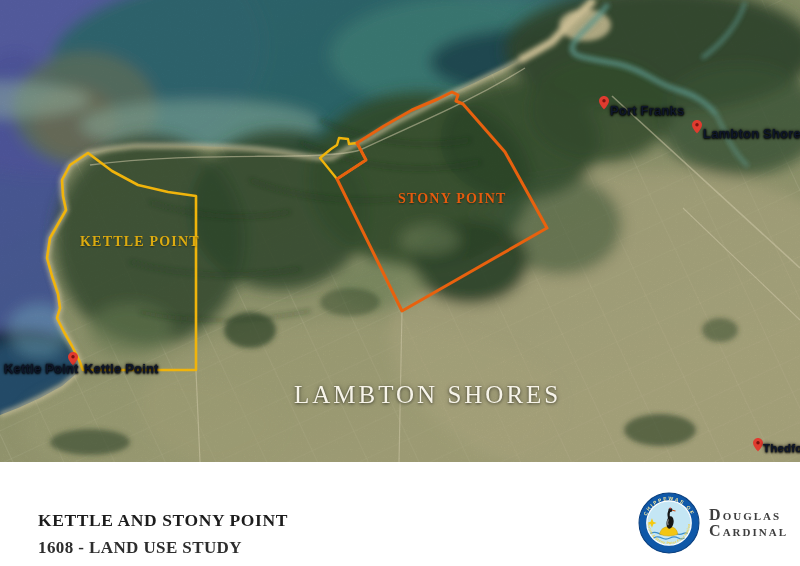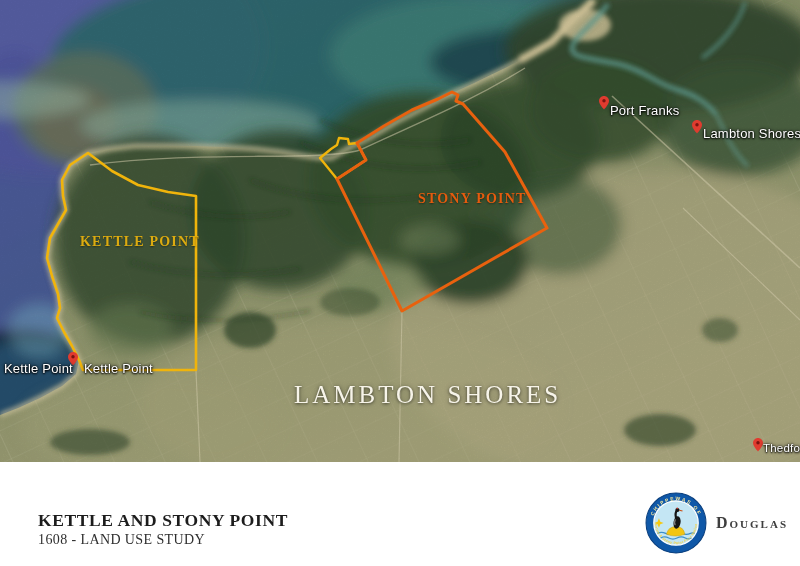--- a/index.html
+++ b/index.html
@@ -2,35 +2,35 @@
 <html><head>
 <meta charset="utf-8">
 <style>
   html,body{margin:0;padding:0;background:#888;}
   .page{position:relative;width:800px;height:566px;background:#ffffff;overflow:hidden;
         font-family:"Liberation Sans",sans-serif;}
   
   .map{position:absolute;left:0;top:0;width:800px;height:462px;overflow:hidden;background:#4c7a78;}
   .map svg.base{position:absolute;left:0;top:0;}
   .map-label{position:absolute;white-space:nowrap;pointer-events:none;}
-  .place{color:#ffffff;font-size:13px;font-weight:400;letter-spacing:.2px;
+  .place{color:#0f172a;font-size:13px;font-weight:700;letter-spacing:.2px;
          text-shadow:0 0 2px #000,0 1px 2px #000,0 0 4px rgba(0,0,0,.8);}
   .place.small{font-size:11.5px;}
   .region{font-family:"Liberation Serif",serif;font-weight:700;font-size:14px;letter-spacing:1.2px;
           text-shadow:0 1px 2px rgba(0,0,0,.45);}
   .region.kettle{color:#dcab10;}
   .region.stony{color:#e55b0e;}
   .area{font-family:"Liberation Serif",serif;font-size:25px;letter-spacing:3px;color:#f7f4e9;
         text-shadow:0 1px 3px rgba(0,0,0,.5),0 0 6px rgba(0,0,0,.35);}
   .pin{position:absolute;width:10px;height:14px;}
   
   .footer{position:absolute;left:0;top:462px;width:800px;height:104px;background:#ffffff;}
   .title-block{position:absolute;left:38px;top:48px;font-family:"Liberation Serif",serif;color:#1c1c1c;}
   .doc-title{font-size:17.5px;font-weight:700;letter-spacing:.6px;}
-  .doc-subtitle{font-size:14px;font-weight:400;letter-spacing:.4px;color:#2e2e2e;margin-top:1px;}
+  .doc-subtitle{font-size:17px;font-weight:700;letter-spacing:.4px;color:#2e2e2e;margin-top:7px;}
   .brand{position:absolute;right:12px;top:30px;display:flex;align-items:center;gap:9px;}
   .brand-name{font-family:"Liberation Serif",serif;font-variant:small-caps;color:#3e3e3e;
               font-size:16px;font-weight:700;letter-spacing:2px;line-height:1.02;}
 </style>
 </head>
 <body>
 
 <div class="page">
 
   <div class="map">
@@ -141,21 +141,21 @@
       <rect x="0" y="0" width="800" height="462" filter="url(#grain)" opacity="0.07"></rect>
 
       <g fill="none" stroke-linejoin="round" stroke-linecap="round">
         <path d="M88,153 L70,165 L62,180 L63,196 L66,210 L58,224 L50,238 L47,258 L52,276 L58,294 L60,308 L57,318 L64,332 L72,346 L79,360 L83,370 L196,370 L196,196 L168,192 L138,185 L112,171 Z" stroke="#f0b40b" stroke-width="2.6"></path>
         <path d="M320,158 L331,149 L337,145 L339,138 L348,139 L349,144 L357,143 L366,160 L337,179 Z" stroke="#f0b40b" stroke-width="2.4"></path>
         <path d="M452,92 L458,95 L456,101 L463,104 L505,152 L547,228 L402,311 L337,179 L366,160 L357,143 L384,126 L412,110 L438,99 Z" stroke="#e8610e" stroke-width="3"></path>
       </g>
     </svg>
 
     <div class="map-label region kettle" style="left:80px;top:234px">KETTLE POINT</div>
-    <div class="map-label region stony" style="left:418px;top:191px">STONY POINT</div>
+    <div class="map-label region stony" style="left:398px;top:191px">STONY POINT</div>
     <div class="map-label area" style="left:294px;top:381px">LAMBTON SHORES</div>
 
     <span class="pin" style="left:599px;top:96px">
       <svg width="10" height="14" viewBox="0 0 10 14">
           <path d="M5 0 C2.2 0 0 2.2 0 5 C0 8.2 5 13.5 5 13.5 C5 13.5 10 8.2 10 5 C10 2.2 7.8 0 5 0 Z" fill="#e03b2f"></path>
           <circle cx="5" cy="4.7" r="1.7" fill="#7a1410"></circle>
         </svg>
     </span>
     <span class="pin" style="left:692px;top:120px">
       <svg width="10" height="14" viewBox="0 0 10 14">
@@ -218,17 +218,18 @@
 
         <text font-family="Liberation Sans, sans-serif" font-size="4.8" font-weight="bold" fill="#f8e9a0" letter-spacing="1.6">
           <textPath href="#arcTop" startOffset="50%" text-anchor="middle">CHIPPEWAS OF</textPath>
         </text>
         <text font-family="Liberation Sans, sans-serif" font-size="3.4" font-weight="bold" fill="#f5d13f" letter-spacing="0.3">
           <textPath href="#arcBot" startOffset="50%" text-anchor="middle">Kettle &amp; Stony Point First Nation</textPath>
         </text>
       </svg>
       <div class="brand-name">
         <div>Douglas</div>
+        <div>Cardinal</div>
       </div>
     </div>
   </div>
 
 </div>
 
 </body></html>

